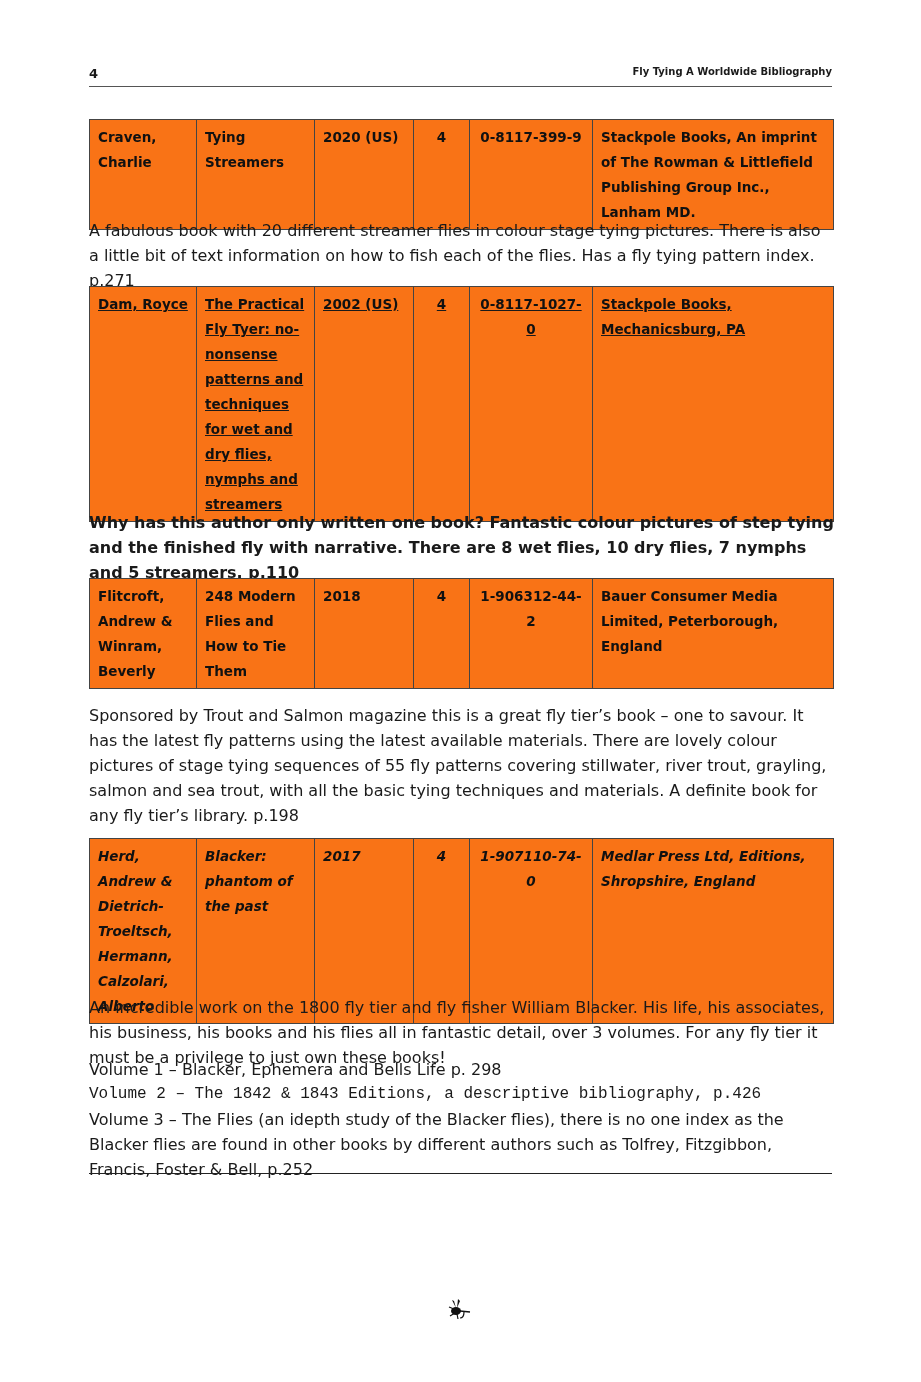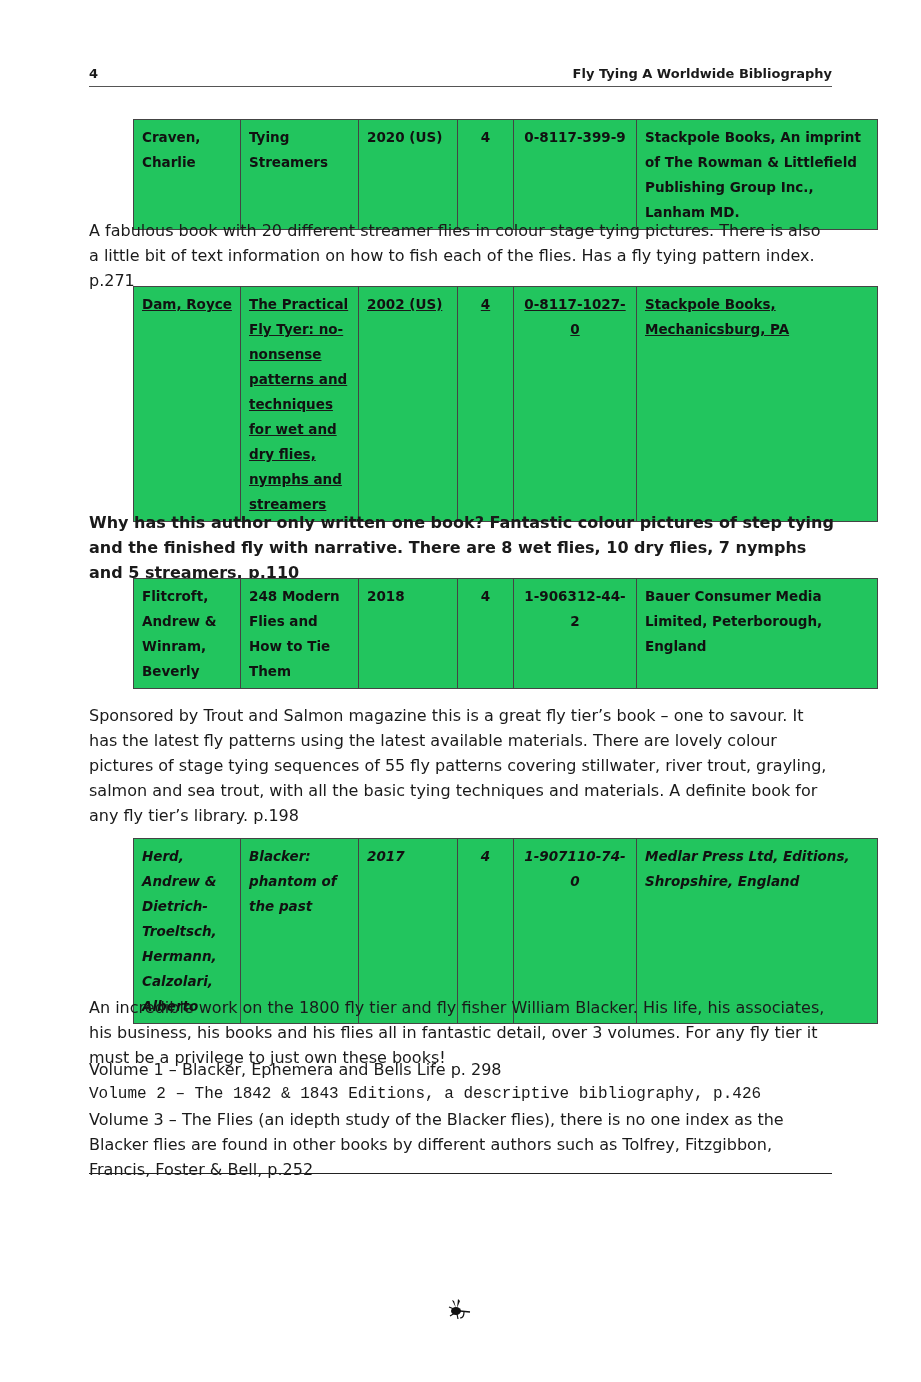--- a/index.html
+++ b/index.html
@@ -5,27 +5,26 @@
     html, body { margin: 0; padding: 0; background: #ffffff; }
     body {
       width: 921px; height: 1382px; position: relative; overflow: hidden;
       font-family: "DejaVu Sans", sans-serif; color: #1a1a1a;
     }
     .header {
       position: absolute; left: 89px; top: 66px; width: 743px; height: 20px;
       border-bottom: 1px solid #555;
     }
     .header .pnum { position: absolute; left: 0; top: 0; font-weight: bold; font-size: 13px; }
-    .header .title { position: absolute; right: 0; top: 0; font-weight: bold; font-size: 13px; }
+    .header .title { position: absolute; right: 0; top: 0; font-weight: bold; font-size: 10px; }
 
     table.entry {
       position: absolute; left: 89px; width: 744px;
       border-collapse: collapse; table-layout: fixed;
-      background: #22c55e;
-      margin-left: 44px;
+      background: #f97316;
     }
     table.entry td {
       border: 1.5px solid #444; vertical-align: top;
       padding: 5px 8px 4px 8px;
       font-weight: bold; font-size: 13.5px; line-height: 25px;
       color: #111;
     }
     table.entry td.center { text-align: center; }
     col.c1 { width: 107px; } col.c2 { width: 118px; } col.c3 { width: 99px; }
     col.c4 { width: 56px; } col.c5 { width: 123px; } col.c6 { width: 241px; }

